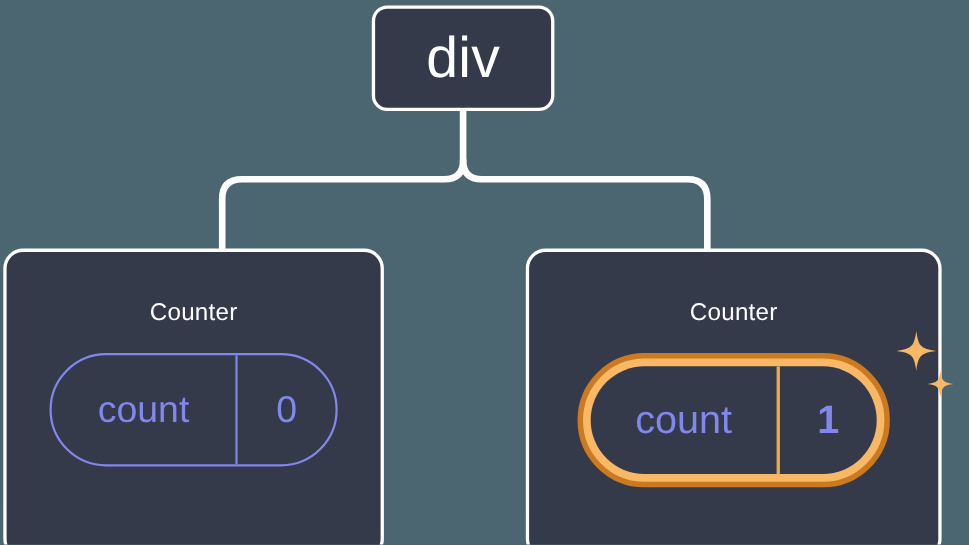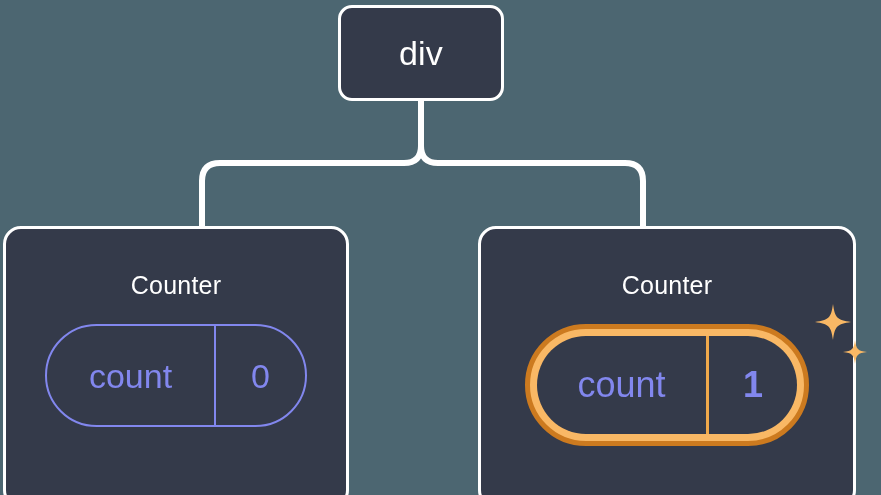--- a/index.html
+++ b/index.html
@@ -44,38 +44,38 @@
   
   #node-root {
     left: 338px;
     top: 5px;
     width: 166px;
     height: 96px;
     border-radius: 14px;
     justify-content: center;
   }
   #node-root .node-title {
-    font-size: 34px;
+    font-size: 52px;
     color: #ffffff;
     line-height: 1;
     letter-spacing: 0.2px;
   }
 
   
   .node-child {
     top: 226px;
     height: 282px;
     border-radius: 18px;
     padding-top: 44px;
   }
   #node-left  { left: 3px;   width: 346px; }
   #node-right { left: 478px; width: 378px; }
 
   .node-child .node-title {
-    font-size: 25px;
+    font-size: 22px;
     color: #ffffff;
     line-height: 1;
     letter-spacing: 0.2px;
   }
 
   
   .pill-wrap {
     position: relative;
     margin-top: 26px;
     display: flex;

